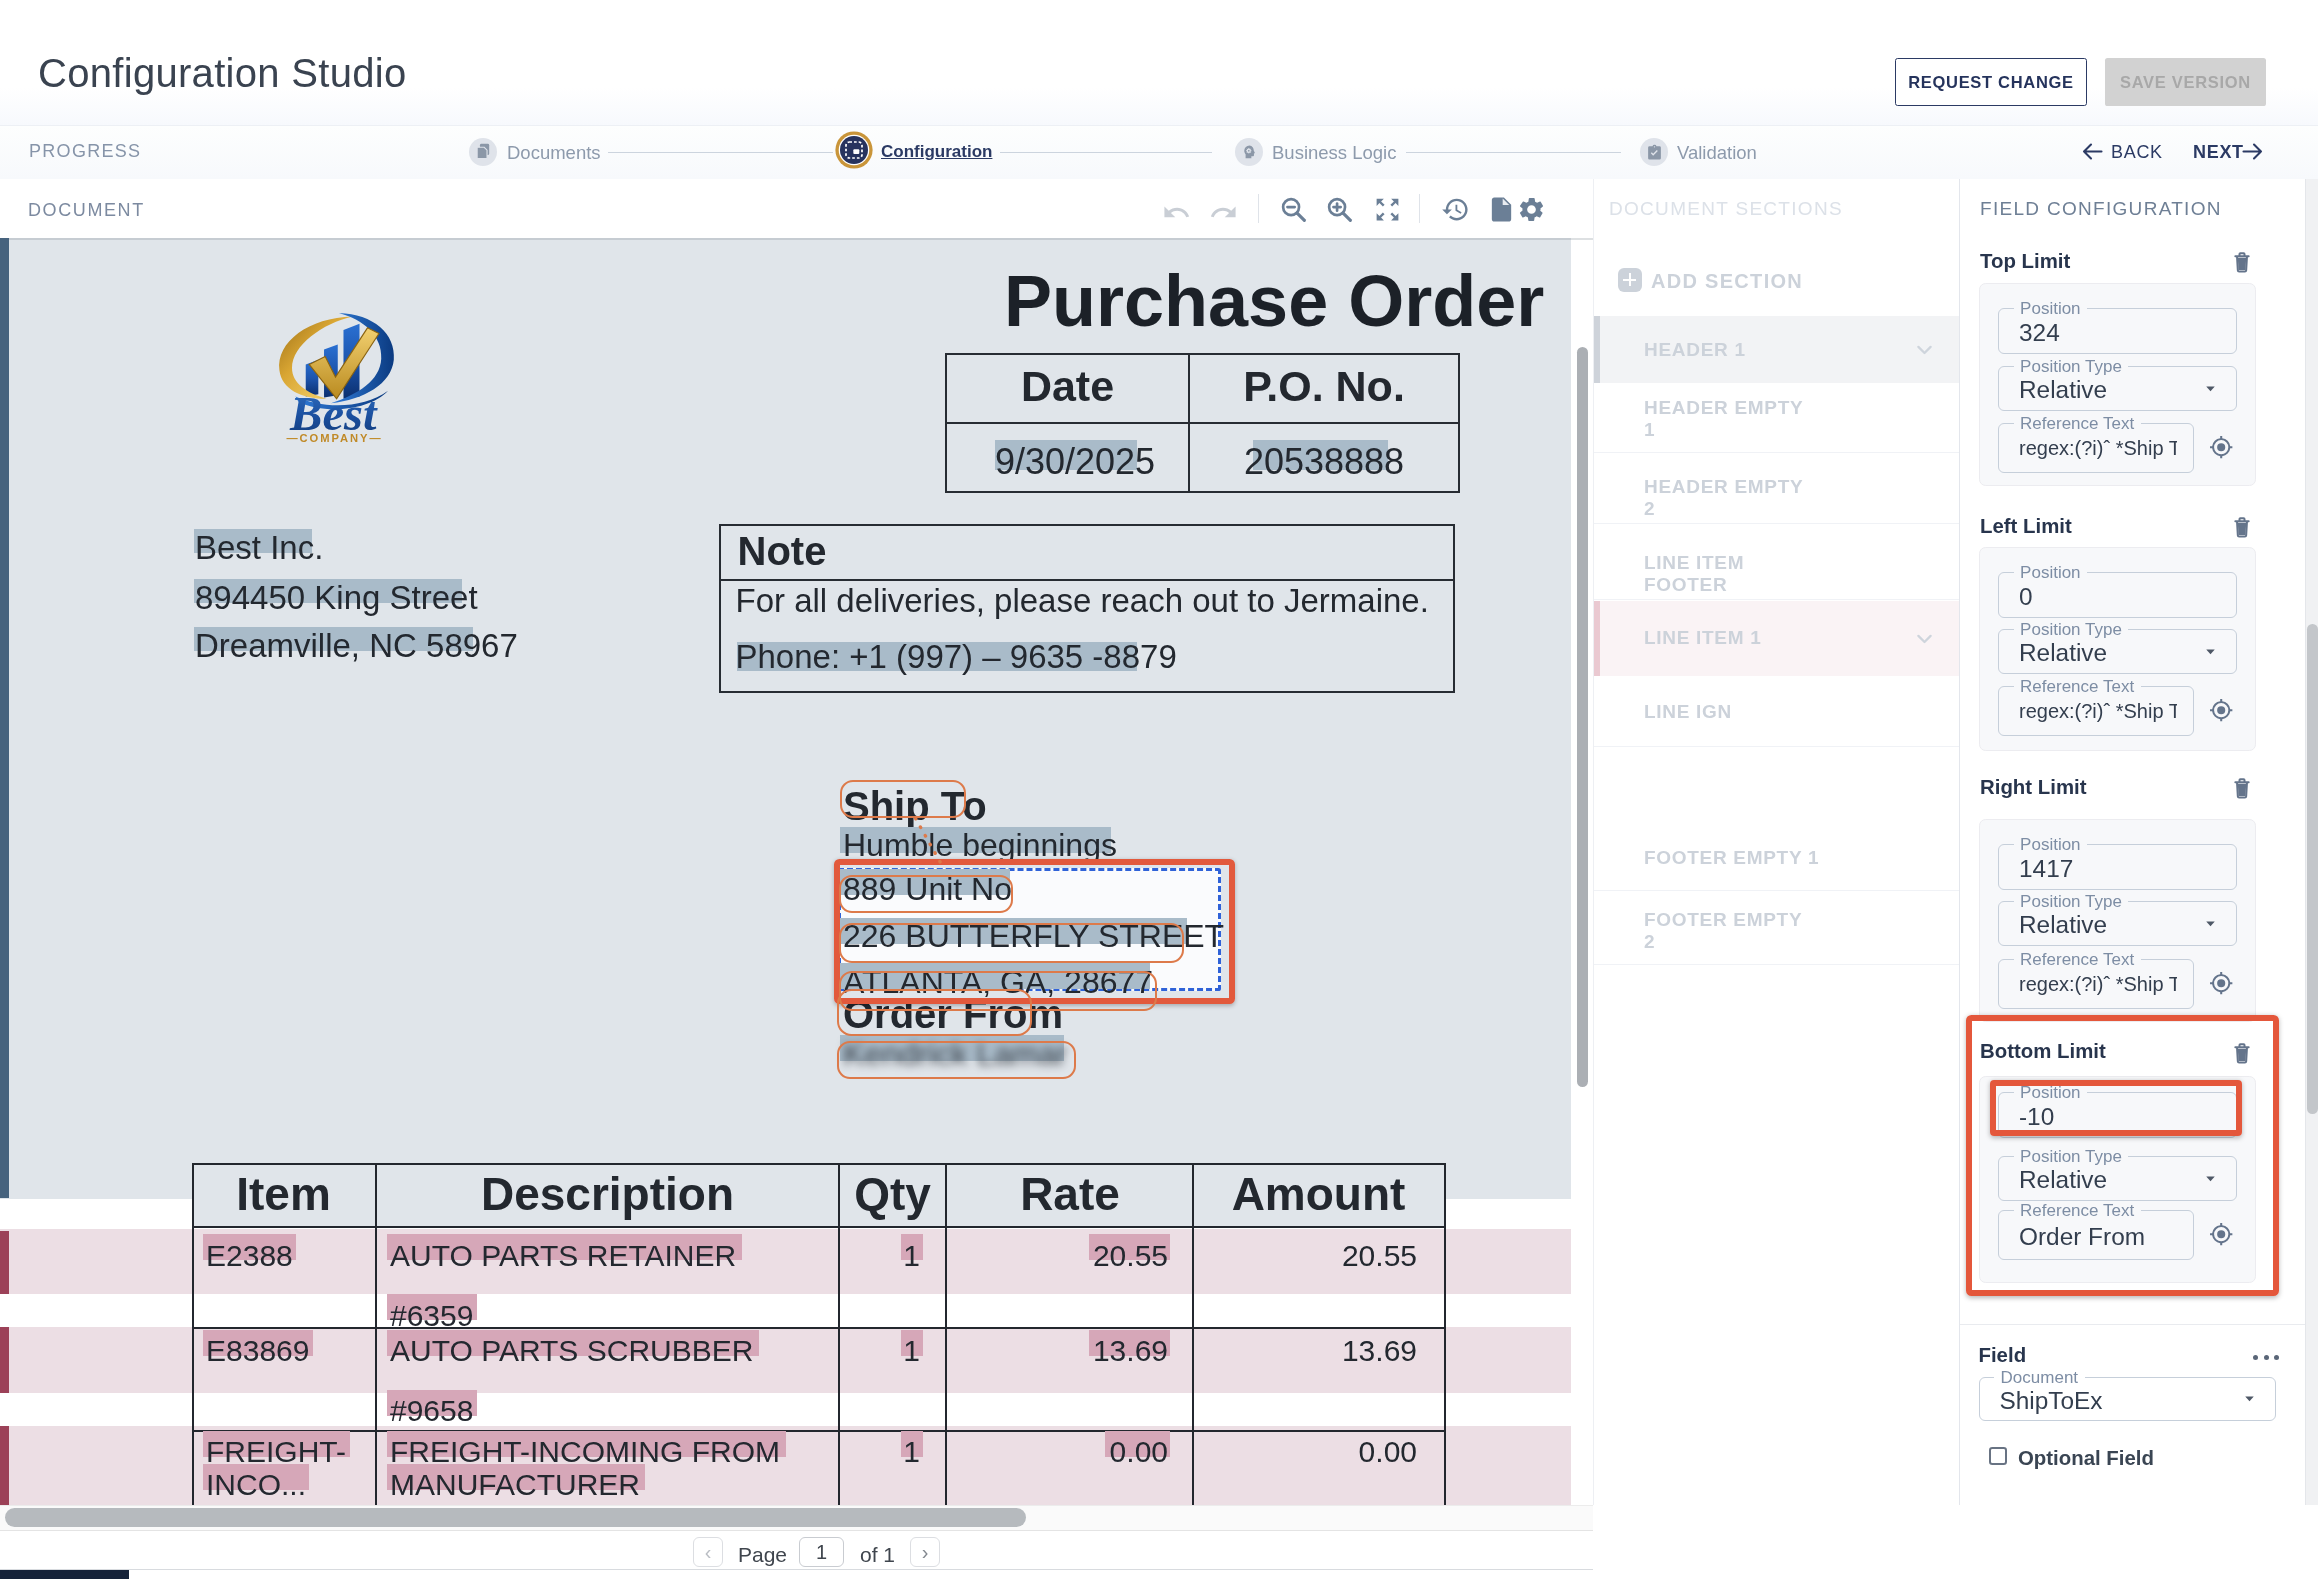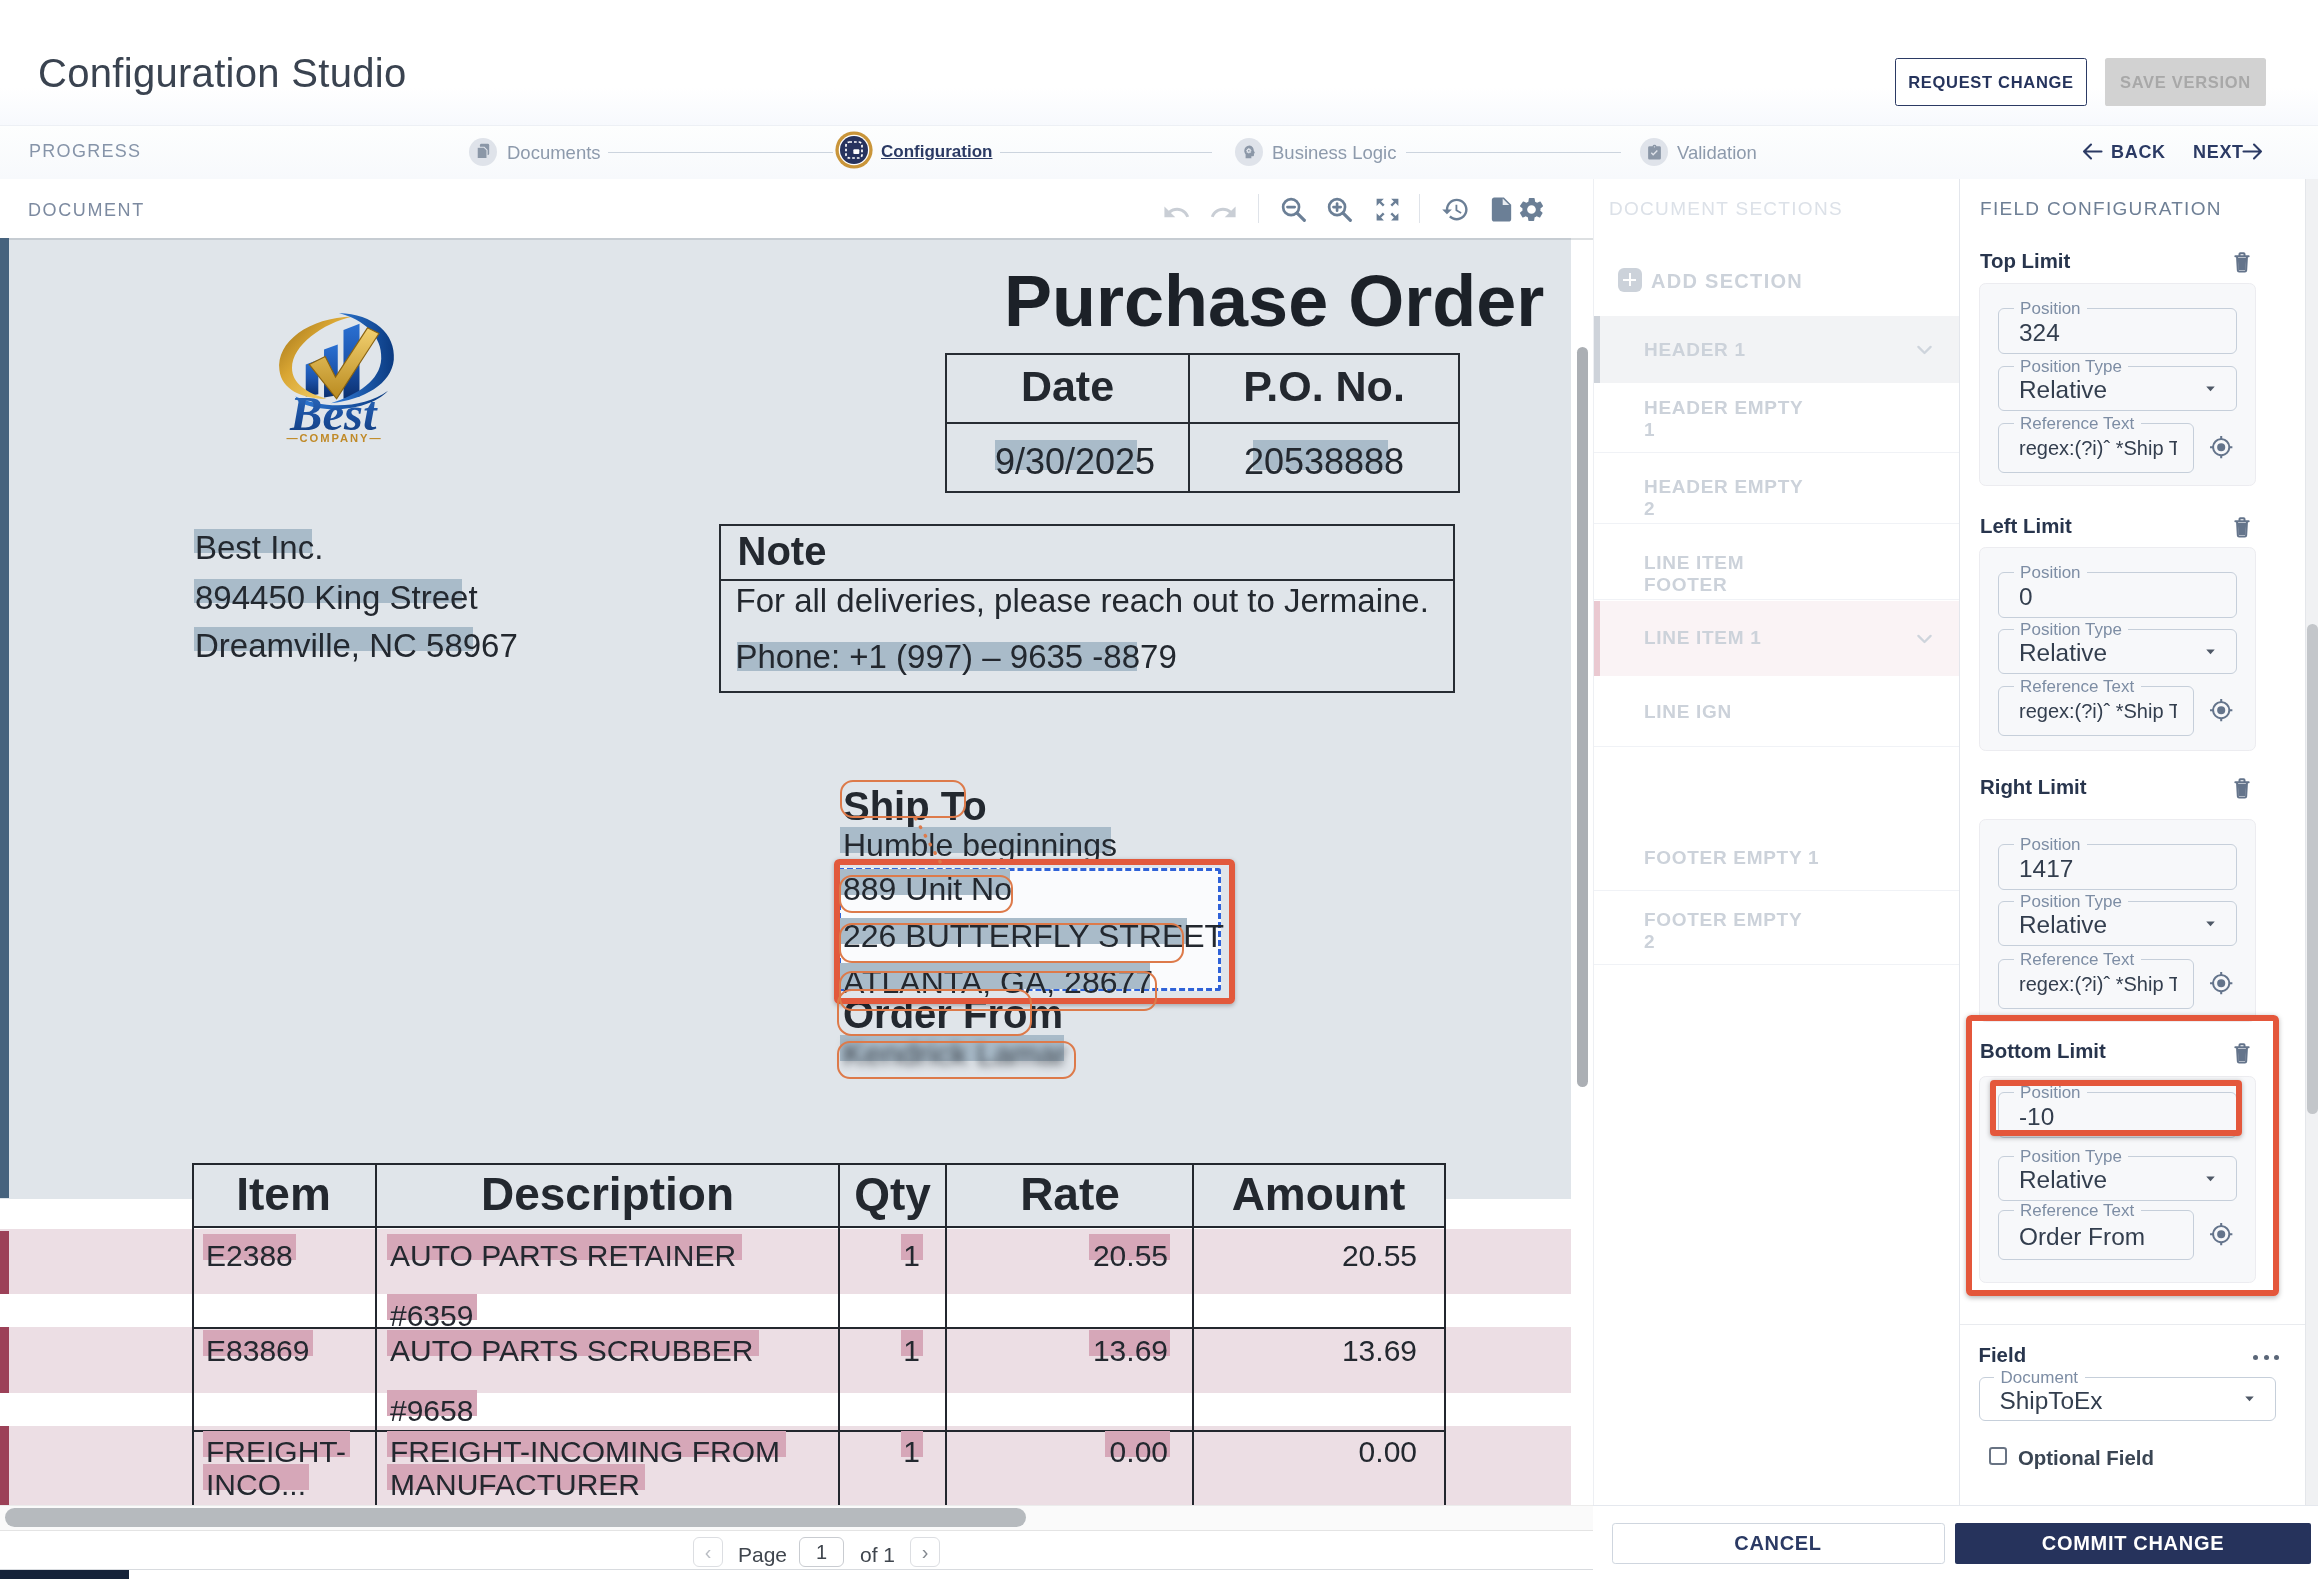--- a/index.html
+++ b/index.html
@@ -130,21 +130,21 @@
   <div class="stepcirc" style="left:1640px;">
     <svg width="17" height="17" viewBox="0 0 24 24" fill="#8b97a7">
       <path d="M19 3h-4.2A2.8 2.8 0 0 0 12 1a2.8 2.8 0 0 0-2.8 2H5a2 2 0 0 0-2 2v15a2 2 0 0 0 2 2h14a2 2 0 0 0 2-2V5a2 2 0 0 0-2-2zm-7 0a1 1 0 1 1 0 2 1 1 0 0 1 0-2zm-1.9 13.5-3.3-3.3 1.4-1.4 1.9 1.9 5.2-5.2 1.4 1.4-6.6 6.6z"></path>
     </svg>
   </div>
   <div class="stepname" style="left:1677px; top:142px;">Validation</div>
 
   <svg class="abs" style="left:2079px; top:141px;" width="24" height="21" viewBox="0 0 40 36">
     <path d="M20 6 L8 18 L20 30 M8 18 H38" stroke="#2b3a64" stroke-width="3.6" fill="none" stroke-linecap="round" stroke-linejoin="round"></path>
   </svg>
-  <div class="abs" style="left:2111px; top:142px; font-size:18px; font-weight:bold; color:#2b3a64; letter-spacing:0.7px;">BACK</div>
+  <div class="abs" style="left:2111px; top:142px; font-size:18px; font-weight:normal; color:#2b3a64; letter-spacing:0.7px;">BACK</div>
   <div class="abs" style="left:2193px; top:142px; font-size:18px; font-weight:bold; color:#2b3a64; letter-spacing:0.7px;">NEXT</div>
   <svg class="abs" style="left:2242px; top:141px;" width="24" height="21" viewBox="0 0 40 36">
     <path d="M20 6 L32 18 L20 30 M32 18 H2" stroke="#2b3a64" stroke-width="3.6" fill="none" stroke-linecap="round" stroke-linejoin="round"></path>
   </svg>
 
   <div id="toolbar" class="abs"></div>
   <div id="doclabel" class="abs">DOCUMENT</div>
 
   <svg class="tbicon" style="left:1162px; top:198px;" width="29" height="29" viewBox="0 0 24 24" fill="#c9ced5">
     <path d="M12.5 8c-2.65 0-5.05.99-6.9 2.6L2 7v9h9l-3.62-3.62c1.39-1.16 3.16-1.88 5.12-1.88 3.54 0 6.55 2.31 7.6 5.5l2.37-.78C21.08 11.03 17.15 8 12.5 8z"></path>
@@ -539,22 +539,18 @@
       <svg class="caret" viewBox="0 0 24 24">
           <path d="M6 9 h12 l-6 7 z" fill="#4e5866"></path>
         </svg>
     </div>
     <div class="abs" style="left:29px; top:1268px; width:18px; height:18px; border:2px solid #687383; border-radius:3.3px;"></div>
     <div class="abs" style="left:58px; top:1268px; font-size:20.4px; color:#3a4553;font-weight:bold;">Optional Field</div>
 
     <div class="abs" style="left:345px; top:0; width:15px; height:1326px; background:#f0f1f3; border-left:0.7px solid #e4e6ea;"></div>
     <div class="abs" style="left:347px; top:445px; width:10.5px; height:490px; background:#c3c6ca; border-radius:5.3px;"></div>
   </div>
-  <div id="botbar" class="abs">
-    <div class="abs" style="left:18.5px; top:17px; width:333px; height:41px; border:1.3px solid #cfd6df; border-radius:3.3px; display:flex; align-items:center; justify-content:center; font-size:20px; font-weight:bold; letter-spacing:0.7px; color:#2b3a64; background:#fff;">CANCEL</div>
-    <div class="abs" style="left:362px; top:17px; width:356px; height:41px; background:#26335c; border-radius:2px; display:flex; align-items:center; justify-content:center; font-size:20px; font-weight:bold; letter-spacing:0.7px; color:#fff;">COMMIT CHANGE</div>
-  </div>
 
   <div class="abs" style="left:1966px; top:1015px; width:313px; height:281px; border:6px solid #e4573b; border-radius:5.3px; box-shadow:0 1.3px 5.3px rgba(0,0,0,0.28);"></div>
   <div class="abs" style="left:1990px; top:1080px; width:252px; height:56px; border:6px solid #e4573b; border-radius:4px; box-shadow:0 1.3px 5.3px rgba(0,0,0,0.28);"></div>
 
 </div>
 
 
 </body></html>

